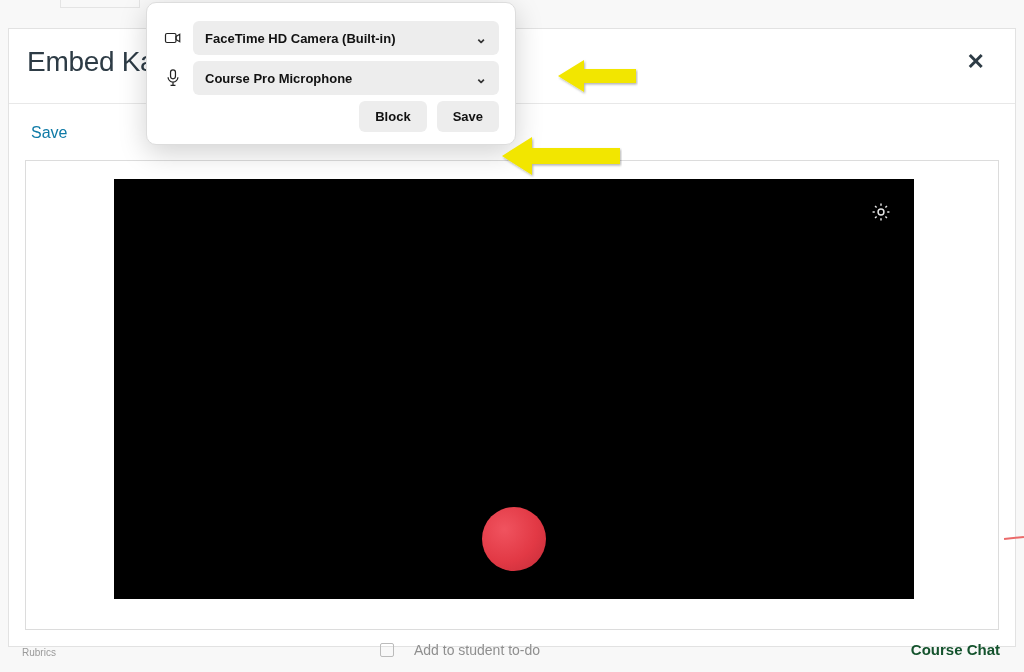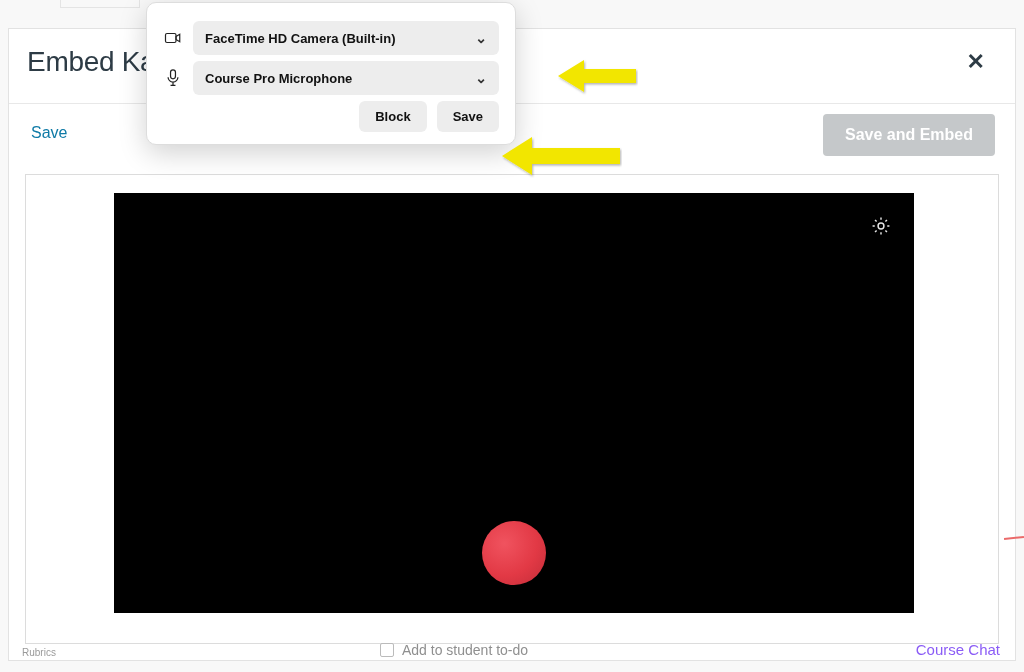--- a/index.html
+++ b/index.html
@@ -100,36 +100,36 @@
     bottom: 14px;
     color: #9a9a9a;
     font-size: 10px;
   }
   .footer-mid {
     position: absolute;
     left: 380px;
     bottom: 14px;
     display: flex;
     align-items: center;
-    gap: 8px;
+    gap: 20px;
     color: #8f8f8f;
     font-size: 14px;
   }
   .footer-mid .cb {
     width: 14px; height: 14px;
     border: 1px solid #bbb;
     border-radius: 2px;
   }
   .footer-right {
     position: absolute;
     right: 24px;
     bottom: 14px;
-    color: #8b5cf6;
+    color: #14532d;
     font-size: 15px;
-    font-weight: 400;
+    font-weight: 700;
   }
   
   .perm-dialog {
     position: absolute;
     left: 146px;
     top: 2px;
     width: 370px;
     background: #fff;
     border: 1px solid #ddd;
     border-radius: 10px;
@@ -224,21 +224,20 @@
 
 <div class="page-frame">
 
   <div class="title-row">
     <div class="page-title">Embed Kal</div>
     <div class="close-x">✕</div>
   </div>
 
   <div class="toolbar-row">
     <div class="back-link">Save</div>
-    <button class="save-btn">Save and Embed</button>
   </div>
 
   <div class="content-frame">
     <div class="video-stage">
       <div class="gear">
         <span>
           <svg viewBox="0 0 24 24" fill="none" stroke="#e6e6e6" stroke-width="1.6">
             <circle cx="12" cy="12" r="3.2"></circle>
             <path d="M12 2.8v2.4M12 18.8v2.4M21.2 12h-2.4M5.2 12H2.8M18.5 5.5l-1.7 1.7M7.2 16.8l-1.7 1.7M18.5 18.5l-1.7-1.7M7.2 7.2L5.5 5.5"></path>
           </svg>

